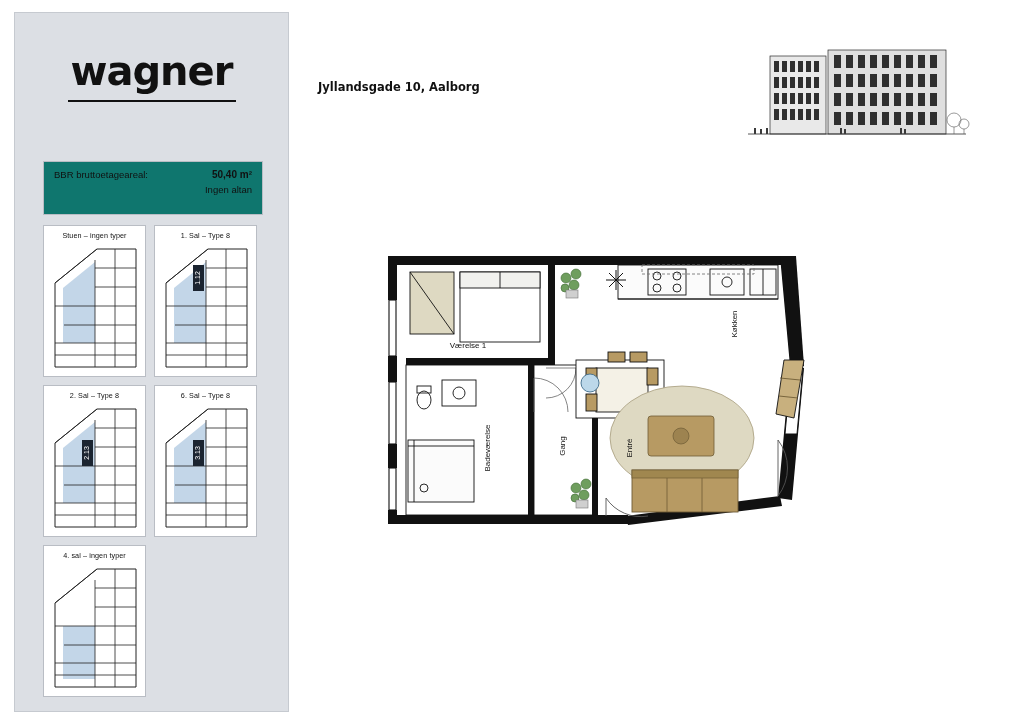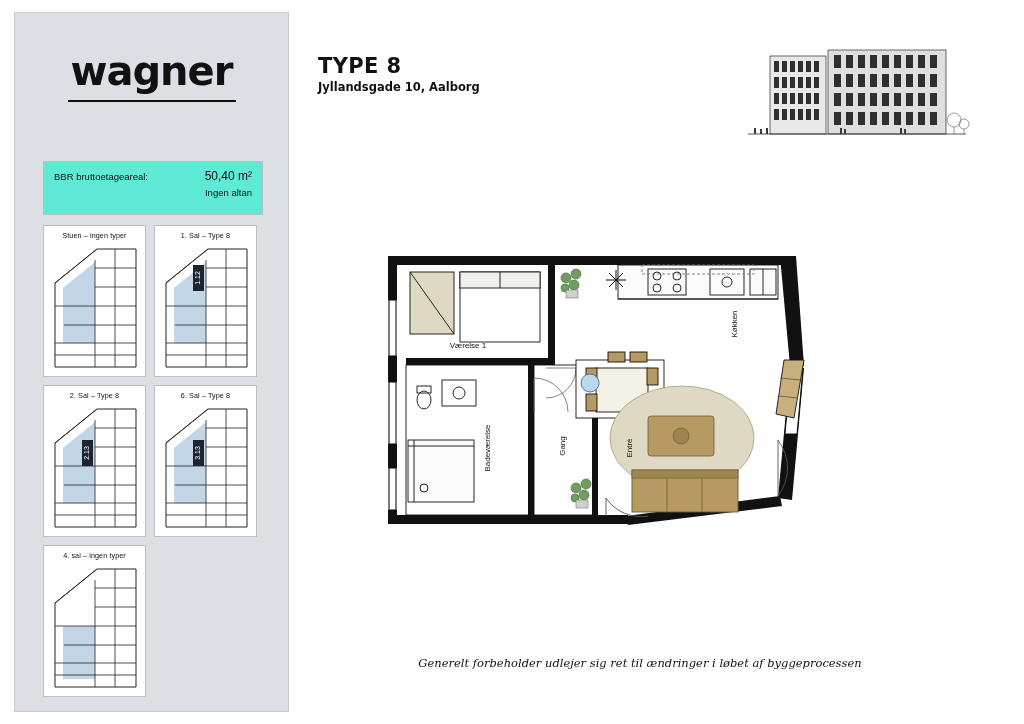--- a/index.html
+++ b/index.html
@@ -46,28 +46,28 @@
     font-family: "DejaVu Sans", sans-serif;
     font-size: 19px;
     letter-spacing: 1px;
     color: #111;
   }
 
   .bbr-box {
     position: absolute;
     left: 28px; top: 148px;
     width: 220px; height: 54px;
-    background: #5eead4;
+    background: #0f766e;
     border: 1px solid #b9bdc4;
     padding: 7px 10px 0 10px;
     font-size: 9px;
   }
   .bbr-row { display: flex; justify-content: space-between; align-items: baseline; }
   .bbr-label { font-size: 9.5px; color: #111; }
-  .bbr-value { font-size: 12px; color: #111; }
+  .bbr-value { font-size: 10px; color: #111; font-weight: bold; }
   .bbr-note { text-align: right; margin-top: 4px; font-size: 9.5px; color: #111; }
 
   .floor-grid {
     position: absolute;
     left: 28px; top: 212px;
     width: 220px;
     display: grid;
     grid-template-columns: 103px 103px;
     grid-gap: 14px;
     gap: 8px;
@@ -103,21 +103,21 @@
     font-weight: 700;
     letter-spacing: 0.4px;
     color: #111;
     line-height: 1;
   }
   .type-addr {
     font-family: "DejaVu Sans", sans-serif;
     font-size: 11.5px;
     font-weight: 700;
     color: #111;
-    margin-top: 3px;
+    margin-top: 24px;
   }
 
   .elevation {
     position: absolute;
     left: 742px; top: 48px;
     width: 230px; height: 92px;
   }
 
   
   .plan {
@@ -269,21 +269,20 @@
           </g>
         </svg>
       </div>
     </div>
 
 
   </div>
 </div>
 
 <div class="header">
-  <div class="type-title">TYPE 8</div>
   <div class="type-addr">Jyllandsgade 10, Aalborg</div>
 </div>
 
 <div class="elevation">
   <svg width="230" height="92" viewBox="0 0 230 92">
 
     <rect x="28" y="8" width="56" height="78" fill="#e9e9e9" stroke="#2b2b2b" stroke-width="0.7"></rect>
     <g fill="#2f2f2f">
       <rect x="32" y="13" width="5" height="11"></rect>
         <rect x="40" y="13" width="5" height="11"></rect>
@@ -540,14 +539,13 @@
 
     <text x="88" y="100" font-family="Liberation Sans, sans-serif" font-size="8" fill="#111" text-anchor="middle">Værelse 1</text>
     <text x="357" y="76" font-family="Liberation Sans, sans-serif" font-size="8" fill="#111" text-anchor="middle" transform="rotate(-90 357 76)">Køkken</text>
     <text x="110" y="200" font-family="Liberation Sans, sans-serif" font-size="8" fill="#111" text-anchor="middle" transform="rotate(-90 110 200)">Badeværelse</text>
     <text x="185" y="198" font-family="Liberation Sans, sans-serif" font-size="8" fill="#111" text-anchor="middle" transform="rotate(-90 185 198)">Gang</text>
     <text x="252" y="200" font-family="Liberation Sans, sans-serif" font-size="8" fill="#111" text-anchor="middle" transform="rotate(-90 252 200)">Entré</text>
   </svg>
 </div>
 
 <div class="footnote">
-  <div>Generelt forbeholder udlejer sig ret til ændringer i løbet af byggeprocessen</div>
 </div>
 
 </body></html>

